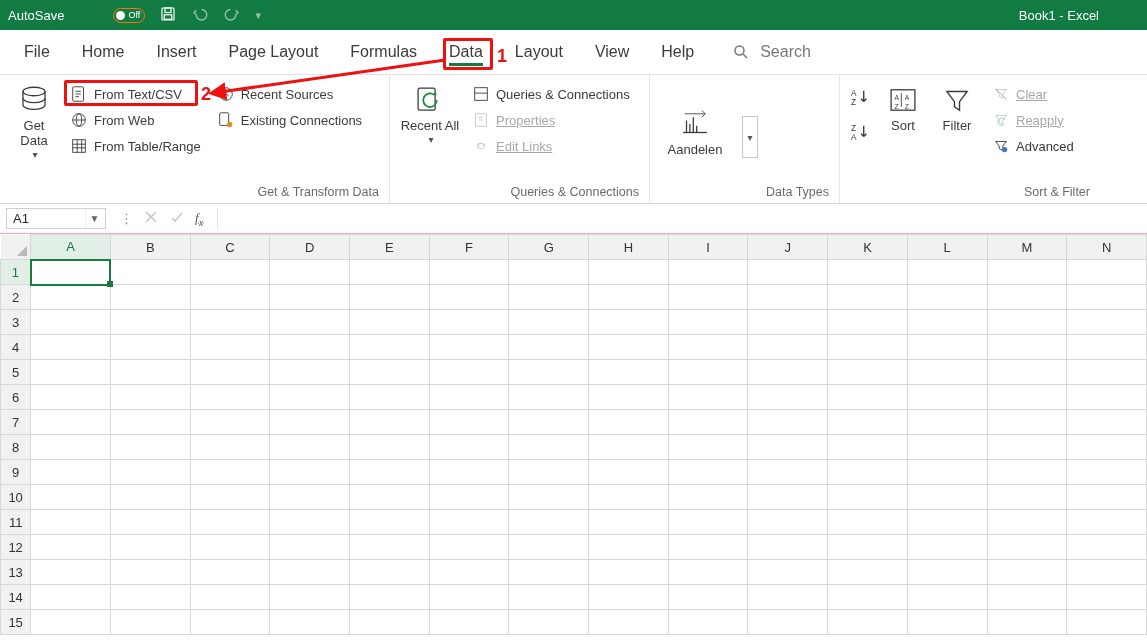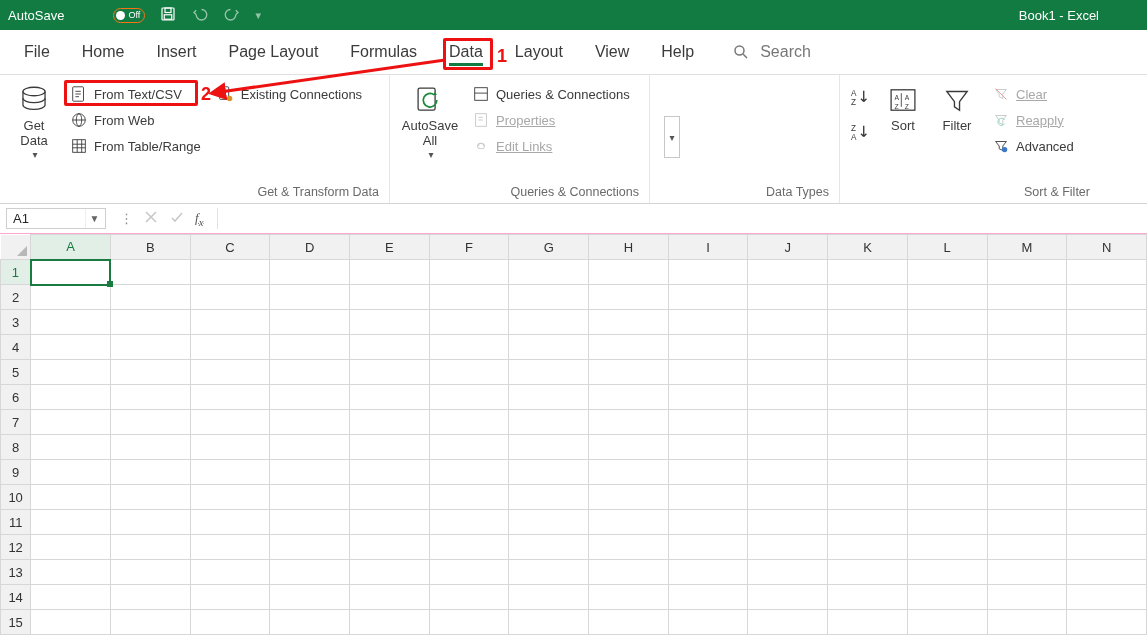--- a/index.html
+++ b/index.html
@@ -235,39 +235,46 @@
               <line x1="3" y1="12" x2="17" y2="12" stroke="#3a3a3a"></line>
               <line x1="8" y1="3" x2="8" y2="17" stroke="#3a3a3a"></line>
               <line x1="13" y1="3" x2="13" y2="17" stroke="#3a3a3a"></line>
             </svg>
           <span>From Table/Range</span>
         </div>
       </div>
       <div class="stack">
         <div class="smbtn">
           <svg viewBox="0 0 20 20">
+              <circle cx="10" cy="10" r="7" fill="none" stroke="#3a3a3a"></circle>
+              <path d="M10 6v4l3 2" fill="none" stroke="#3a3a3a"></path>
+            </svg>
+          <span>Recent Sources</span>
+        </div>
+        <div class="smbtn">
+          <svg viewBox="0 0 20 20">
               <rect x="3" y="2" width="10" height="14" rx="1" fill="none" stroke="#3a3a3a"></rect>
               <circle cx="14" cy="15" r="3" fill="#d99325" stroke="none"></circle>
             </svg>
           <span>Existing Connections</span>
         </div>
       </div>
     </div>
     <div class="caption">Get &amp; Transform Data</div>
   </div>
 
   <div class="group" style="min-width:260px">
     <div class="body">
       <div class="bigbtn" style="width:60px">
         <svg viewBox="0 0 40 40">
             <rect x="6" y="6" width="20" height="26" rx="2" fill="none" stroke="#3a3a3a" stroke-width="1.5"></rect>
             <path d="M28 20a8 8 0 1 1-3-6" fill="none" stroke="#1a8a3a" stroke-width="2"></path>
             <path d="M26 10l2 4-4 0z" fill="#1a8a3a"></path>
           </svg>
-        <span>AutoSave All</span>
+        <span>Recent All</span>
         <span class="caret">▾</span>
       </div>
       <div class="stack">
         <div class="smbtn">
           <svg viewBox="0 0 20 20">
               <rect x="3" y="3" width="14" height="14" fill="none" stroke="#3a3a3a"></rect>
               <line x1="3" y1="9" x2="17" y2="9" stroke="#3a3a3a"></line>
             </svg>
           <span>Queries &amp; Connections</span>
         </div>
@@ -286,20 +293,28 @@
             </svg>
           <span>Edit Links</span>
         </div>
       </div>
     </div>
     <div class="caption">Queries &amp; Connections</div>
   </div>
 
   <div class="group" style="min-width:190px">
     <div class="body" style="align-items:center">
+      <div class="bigbtn" style="width:70px">
+        <svg viewBox="0 0 40 40">
+            <path d="M6 30h28" stroke="#3a3a3a" stroke-width="1.5"></path>
+            <path d="M10 30V16m4 14V20m4 10V12m4 18V22" stroke="#3a3a3a" stroke-width="1.5"></path>
+            <path d="M8 8l24 0-4-4m4 4-4 4" stroke="#3a3a3a" stroke-width="1" fill="none"></path>
+          </svg>
+        <span>Aandelen</span>
+      </div>
       <div class="dt-more">▾</div>
     </div>
     <div class="caption">Data Types</div>
   </div>
 
   <div class="group" style="min-width:260px">
     <div class="body">
       <div class="vstack-center" style="gap:12px">
         <span>
           <svg width="22" height="20" viewBox="0 0 24 22">

